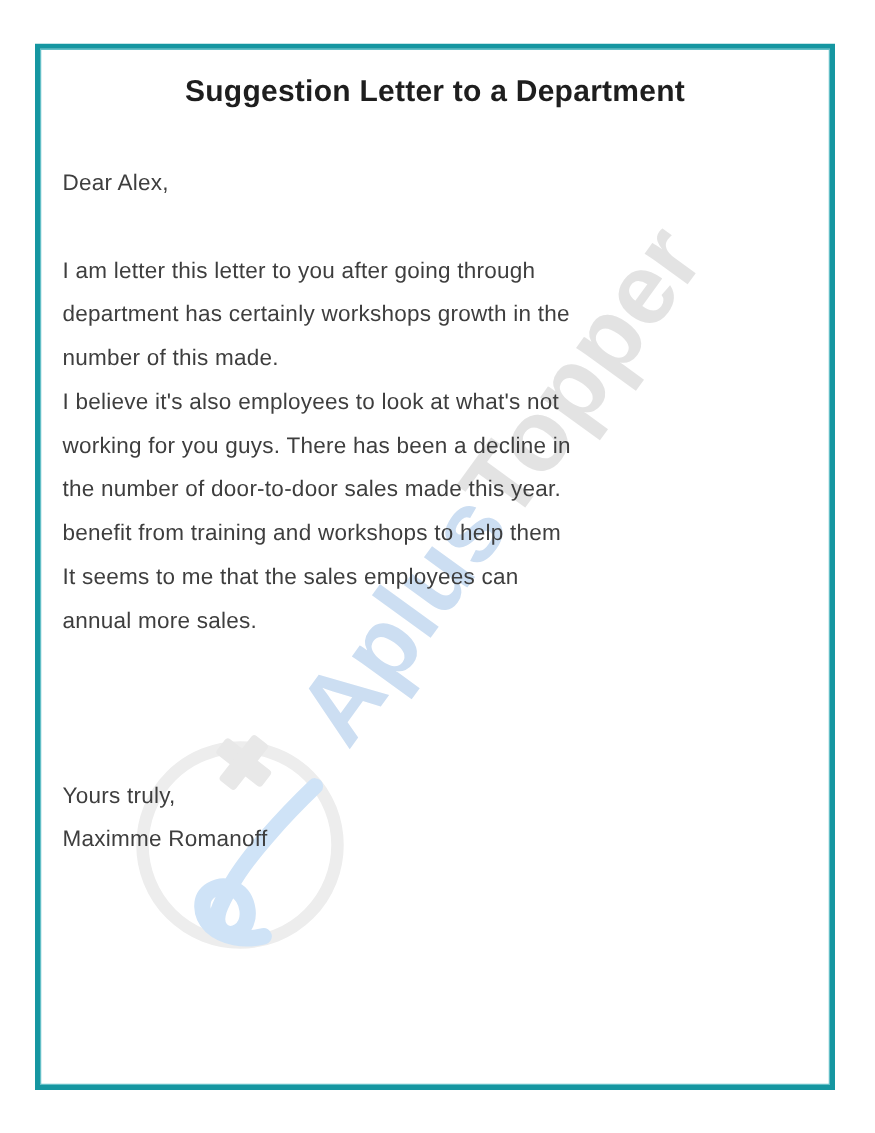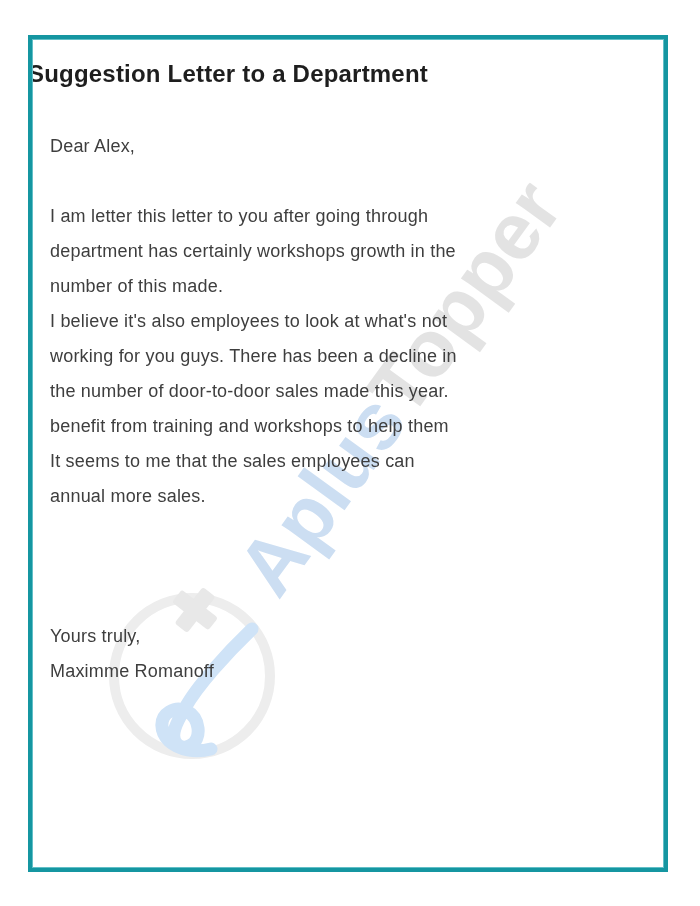--- a/index.html
+++ b/index.html
@@ -58,20 +58,21 @@
     z-index:1;
   }
   .wm-logo .ring{fill:none;stroke:var(--logo_ring);stroke-width:10;}
   .wm-logo .plus{fill:var(--logo_plus);}
   .wm-logo .scriptA{fill:none;stroke:var(--logo_script);stroke-width:13;stroke-linecap:round;stroke-linejoin:round;}
   
   .title{
     position:absolute;
     left:28px;top:60px;
     width:640px;
+    text-align:center;
     font-size:24px;
     font-weight:bold;
     letter-spacing:0.2px;
     color:var(--title_text);
     z-index:2;
   }
   
   .letter{
     position:absolute;
     left:50px;top:129px;

